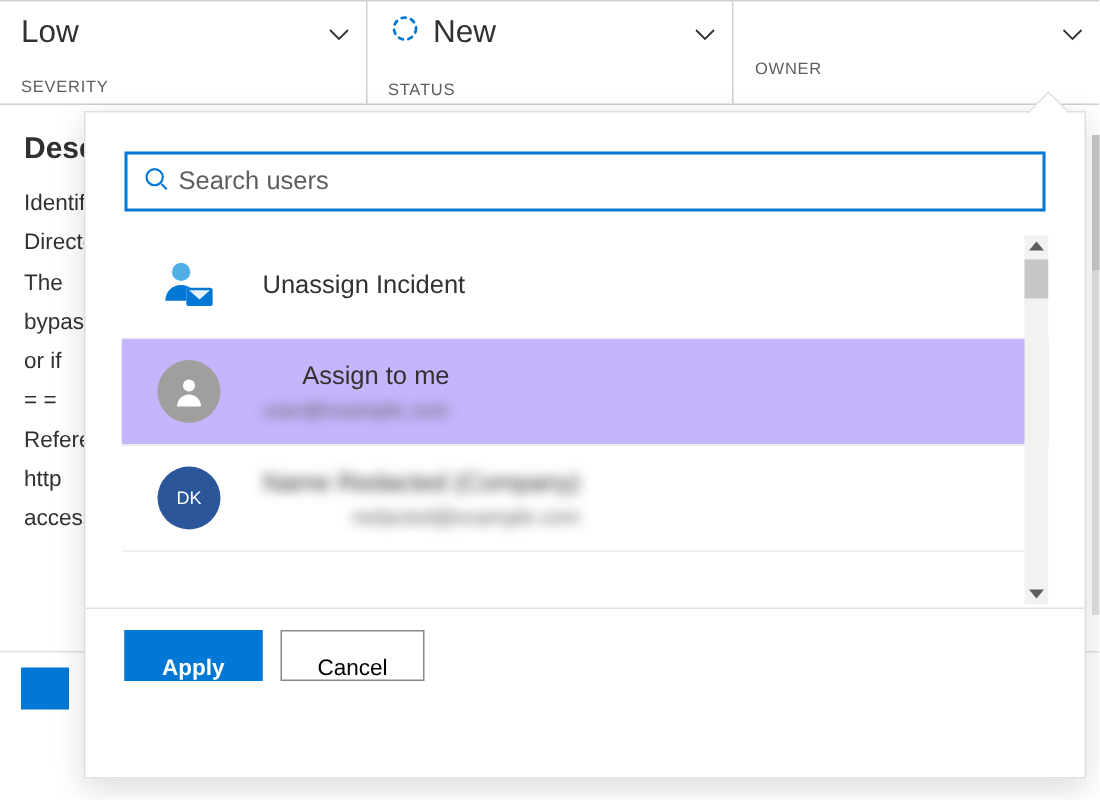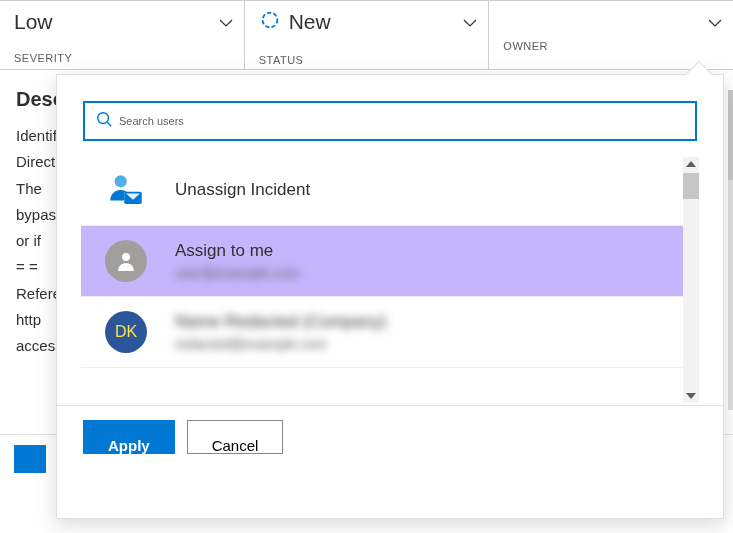--- a/index.html
+++ b/index.html
@@ -22,31 +22,31 @@
 
   .bottom-strip { position: absolute; left: 14px; bottom: 60px; width: 32px; height: 28px; background: #0078d4; }
 
   
   .flyout { position: absolute; top: 74px; left: 56px; width: 668px; height: 445px; background: #fff; border: 1px solid #e1dfdd; box-shadow: 0 6px 20px rgba(0,0,0,0.15); z-index: 50; display: flex; flex-direction: column; }
   .callout-pointer { position: absolute; top: -10px; right: 14px; width: 20px; height: 20px; background: #fff; transform: rotate(45deg); border-left: 1px solid #e1dfdd; border-top: 1px solid #e1dfdd; }
 
   .search-wrap { padding: 26px 26px 14px 26px; }
   .search-box { display: flex; align-items: center; border: 2px solid #0078d4; height: 40px; padding: 0 10px; }
   .search-box svg { width: 18px; height: 18px; stroke: #0078d4; stroke-width: 1.6; fill: none; margin-right: 6px; }
-  .search-box input { flex: 1; border: none; outline: none; font-size: 11px; color: #323130; }
+  .search-box input { flex: 1; border: none; outline: none; font-size: 17px; color: #323130; }
   .search-box input::placeholder { color: #605e5c; font-family: inherit; }
 
-  .list-wrap { position: relative; margin: 0 24px 0 24px; flex: 1; max-height: 250px; overflow: hidden; }
+  .list-wrap { position: relative; margin: 0 24px 0 24px; flex: 1; max-height: 250px; overflow: hidden; text-align: right; }
   .list-item { display: flex; align-items: center; padding: 14px 16px 14px 24px; gap: 28px; border-bottom: 1px solid #eee; }
   .list-item.selected { background: #c4b5fd; }
   .avatar { width: 42px; height: 42px; border-radius: 50%; display: flex; align-items: center; justify-content: center; flex-shrink: 0; }
   .avatar.unassign svg { width: 42px; height: 42px; }
   .avatar.gray { background: #a19f9d; }
   .avatar.gray svg { width: 24px; height: 24px; fill: #fff; }
-  .avatar.dark { background: #2b579a; color: #fde047; font-size: 16px; font-weight: 400; }
+  .avatar.dark { background: #2b579a; color: #ffffff; font-size: 12px; font-weight: 400; }
   .item-text { display: flex; flex-direction: column; gap: 4px; }
   .item-main { font-size: 17px; color: #323130; }
   .item-sub { filter: blur(4px); color: #605e5c; font-size: 14px; user-select: none; }
   .blur-name { filter: blur(4px); }
 
   .scroll-track { position: absolute; right: 0; top: 2px; bottom: 2px; width: 16px; background: #f3f2f1; display: flex; flex-direction: column; justify-content: space-between; align-items: center; }
   .scroll-arrow { width: 0; height: 0; border-left: 5px solid transparent; border-right: 5px solid transparent; }
   .scroll-arrow.up { border-bottom: 6px solid #605e5c; margin-top: 4px; }
   .scroll-arrow.down { border-top: 6px solid #605e5c; margin-bottom: 4px; }
   .scroll-thumb { position: absolute; top: 16px; right: 0; width: 16px; height: 26px; background: #c8c6c4; }

